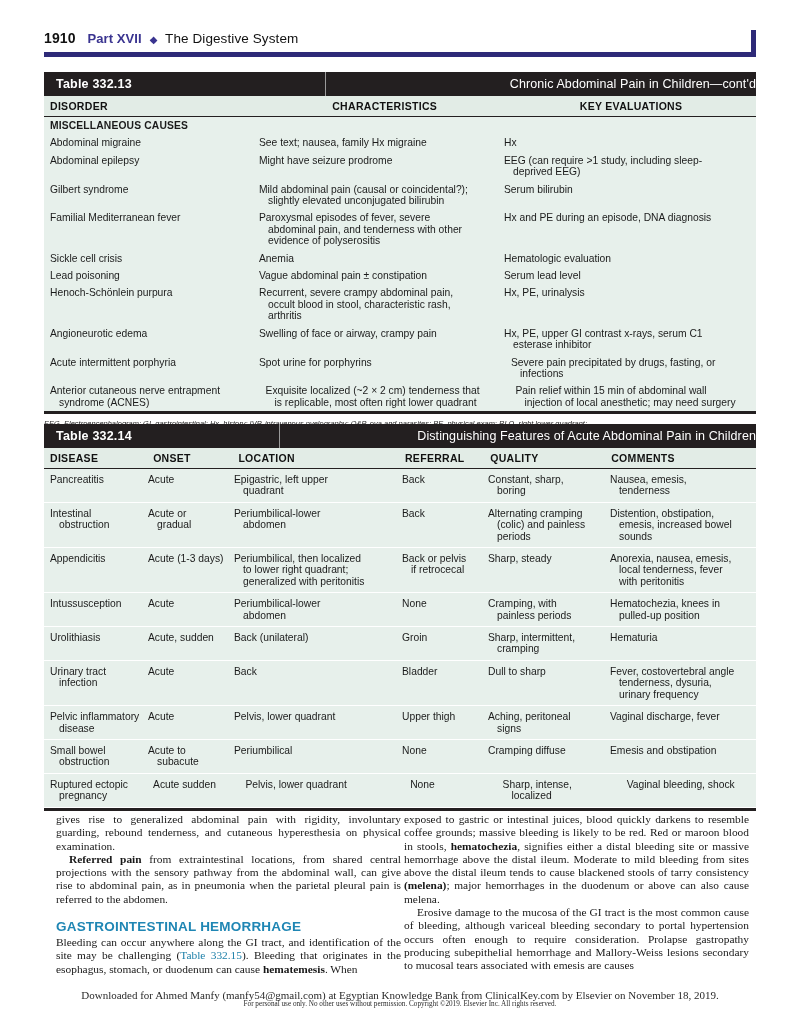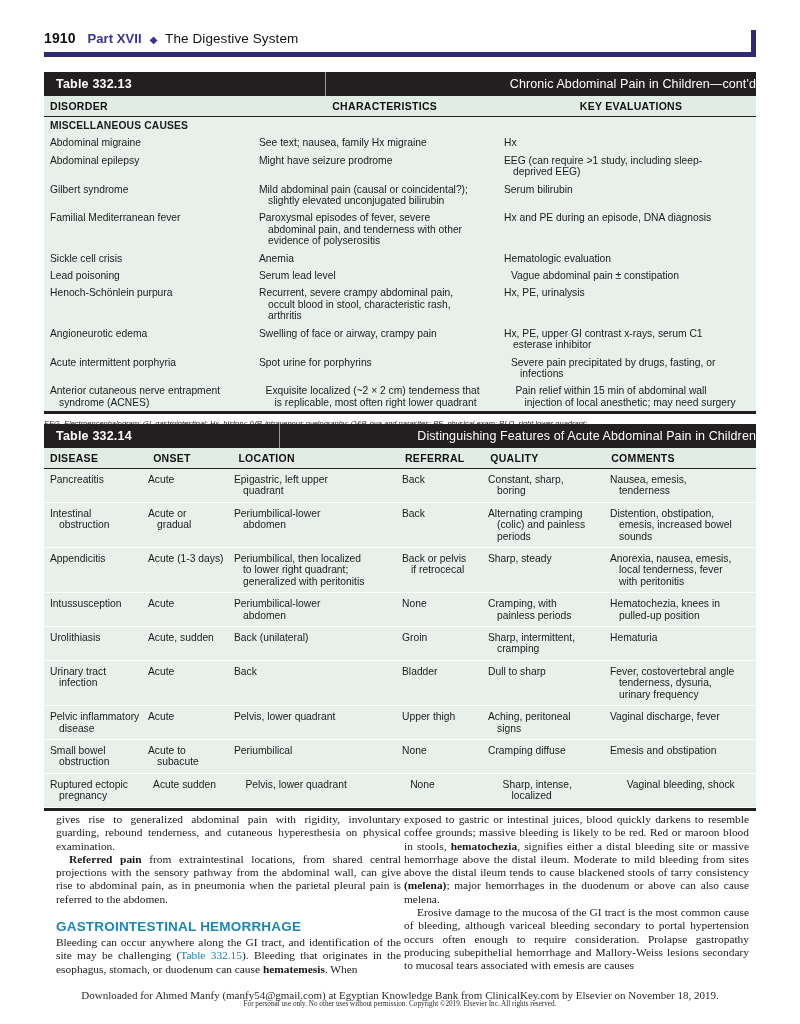--- a/index.html
+++ b/index.html
@@ -281,22 +281,22 @@
       </div>
 
       <div class="trow" style="border-bottom:none;">
         <div class="tcell c0">Sickle cell crisis</div>
         <div class="tcell c1">Anemia</div>
         <div class="tcell c2">Hematologic evaluation</div>
       </div>
 
       <div class="trow" style="border-bottom:none;">
         <div class="tcell c0">Lead poisoning</div>
+        <div class="tcell c1">Vague abdominal pain ± constipation</div>
         <div class="tcell c2">Serum lead level</div>
-        <div class="tcell c1">Vague abdominal pain ± constipation</div>
       </div>
 
       <div class="trow" style="border-bottom:none;">
         <div class="tcell c0">Henoch-Schönlein purpura</div>
         <div class="tcell c1">
           <span>Recurrent, severe crampy abdominal pain,</span>
           <span class="hang">occult blood in stool, characteristic rash,</span>
           <span class="hang">arthritis</span>
         </div>
         <div class="tcell c2">Hx, PE, urinalysis</div>

